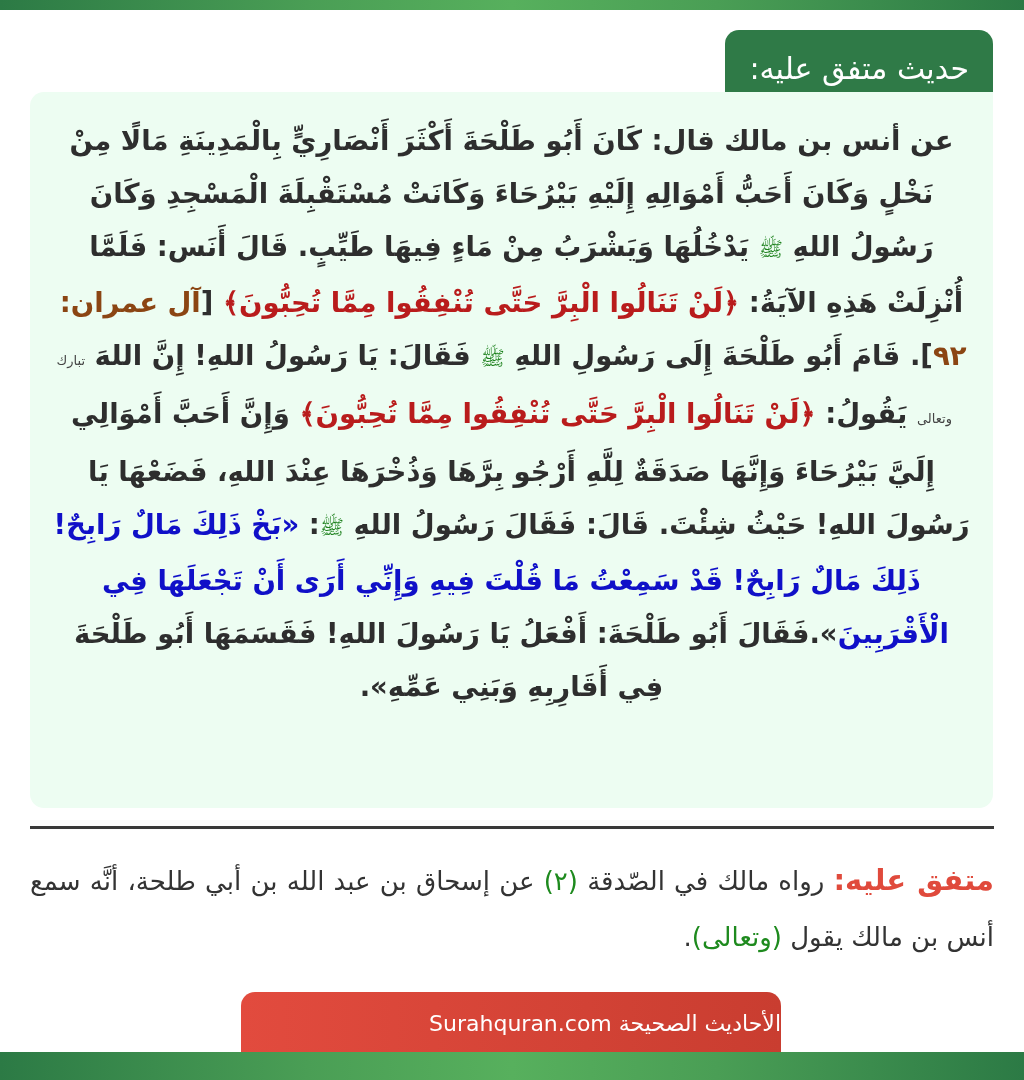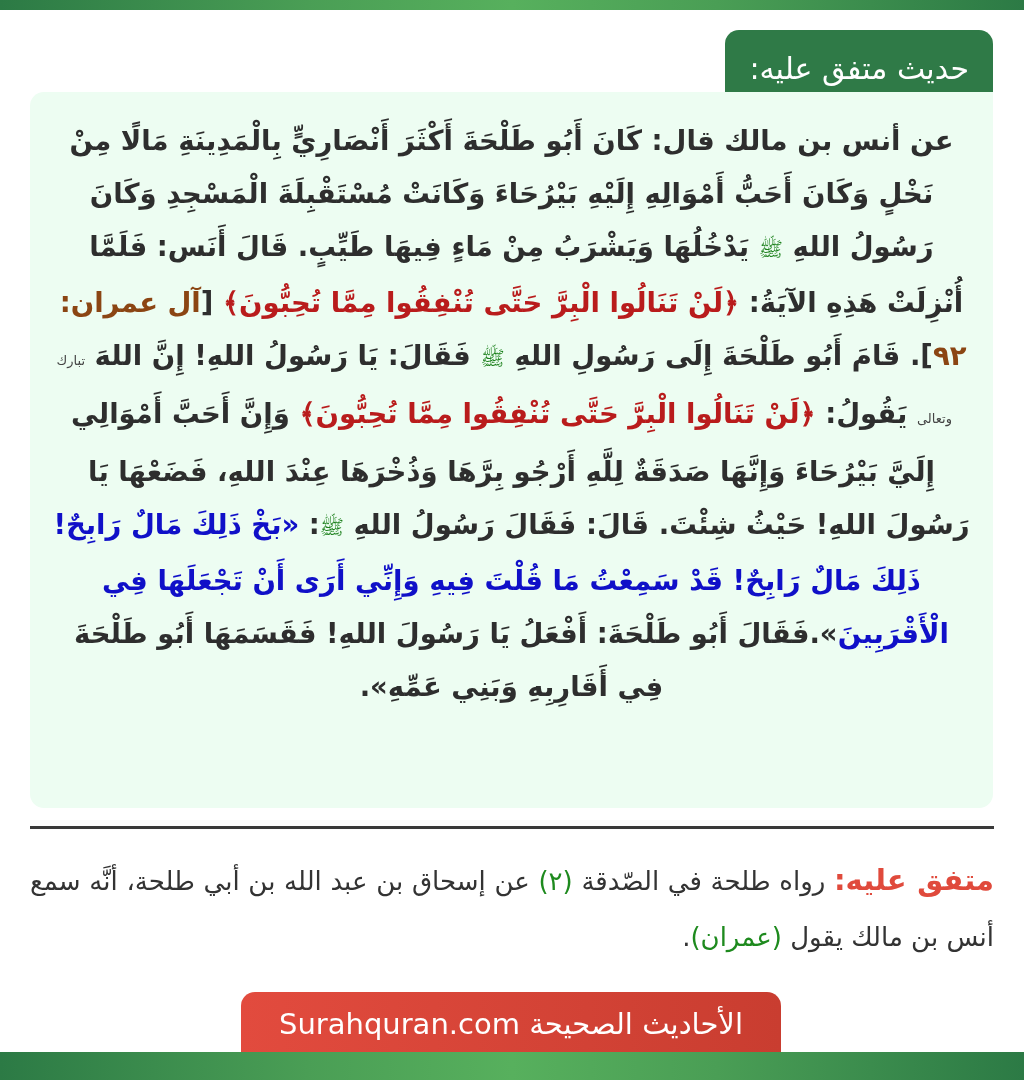--- a/index.html
+++ b/index.html
@@ -54,37 +54,37 @@
     direction:rtl; text-align:justify;
     font-size:26px; line-height:56px; color:#333333;
   }
   .source .lead { color:#e04a3c; font-weight:bold; font-size:29px; }
   .source .green { color:#1e8a1e; }
 
   .site-badge {
     position:absolute; left:241px; top:992px; width:540px; height:68px;
     border-radius:14px 14px 0 0;
     background:linear-gradient(90deg,#e24b3e 0%,#c93d30 100%);
-    color:#ffffff; text-align:center;
-    font-size:29px; line-height:64px;
+    color:#ffffff; 
+    font-size:22px; line-height:64px;
     direction:rtl;
   }
 </style>
 </head>
 <body>
 
 <div class="bar top-bar"></div>
 
 <div class="title-tab">حديث متفق عليه:</div>
 
 <div class="card">
   <p class="hadith" id="hadith-text"><span class="seg-text">عن أنس بن مالك قال: كَانَ أَبُو طَلْحَةَ أَكْثَرَ أَنْصَارِيٍّ بِالْمَدِينَةِ مَالًا مِنْ نَخْلٍ وَكَانَ أَحَبُّ أَمْوَالِهِ إِلَيْهِ بَيْرُحَاءَ وَكَانَتْ مُسْتَقْبِلَةَ الْمَسْجِدِ وَكَانَ رَسُولُ اللهِ </span><span class="seg-honor">ﷺ</span><span class="seg-text"> يَدْخُلُهَا وَيَشْرَبُ مِنْ مَاءٍ فِيهَا طَيِّبٍ. قَالَ أَنَس: فَلَمَّا أُنْزِلَتْ هَذِهِ الآيَةُ: </span><span class="seg-quran">﴿لَنْ تَنَالُوا الْبِرَّ حَتَّى تُنْفِقُوا مِمَّا تُحِبُّونَ﴾</span><span class="seg-text"> [</span><span class="seg-ref">آل عمران: ٩٢</span><span class="seg-text">]. قَامَ أَبُو طَلْحَةَ إِلَى رَسُولِ اللهِ </span><span class="seg-honor">ﷺ</span><span class="seg-text"> فَقَالَ: يَا رَسُولُ اللهِ! إِنَّ اللهَ </span><span class="seg-honor-god">تبارك وتعالى</span><span class="seg-text"> يَقُولُ: </span><span class="seg-quran">﴿لَنْ تَنَالُوا الْبِرَّ حَتَّى تُنْفِقُوا مِمَّا تُحِبُّونَ﴾</span><span class="seg-text"> وَإِنَّ أَحَبَّ أَمْوَالِي إِلَيَّ بَيْرُحَاءَ وَإِنَّهَا صَدَقَةٌ لِلَّهِ أَرْجُو بِرَّهَا وَذُخْرَهَا عِنْدَ اللهِ، فَضَعْهَا يَا رَسُولَ اللهِ! حَيْثُ شِئْتَ. قَالَ: فَقَالَ رَسُولُ اللهِ </span><span class="seg-honor">ﷺ</span><span class="seg-text">: </span><span class="seg-prophet">«بَخْ ذَلِكَ مَالٌ رَابِحٌ! ذَلِكَ مَالٌ رَابِحٌ! قَدْ سَمِعْتُ مَا قُلْتَ فِيهِ وَإِنِّي أَرَى أَنْ تَجْعَلَهَا فِي الْأَقْرَبِينَ</span><span class="seg-text">».فَقَالَ أَبُو طَلْحَةَ: أَفْعَلُ يَا رَسُولَ اللهِ! فَقَسَمَهَا أَبُو طَلْحَةَ فِي أَقَارِبِهِ وَبَنِي عَمِّهِ».</span></p>
 </div>
 
 <div class="divider"></div>
 
 <div class="source">
-  <span class="lead">متفق عليه:</span><span> رواه طلحة في الصّدقة </span><span class="green">(٢)</span><span> عن إسحاق بن عبد الله بن أبي طلحة، أنَّه سمع أنس بن مالك يقول </span><span class="green">(عمران)</span><span>.</span>
+  <span class="lead">متفق عليه:</span><span> رواه مالك في الصّدقة </span><span class="green">(٢)</span><span> عن إسحاق بن عبد الله بن أبي طلحة، أنَّه سمع أنس بن مالك يقول </span><span class="green">(وتعالى)</span><span>.</span>
 </div>
 
 <div class="site-badge">الأحاديث الصحيحة Surahquran.com</div>
 
 <div class="bar bottom-bar"></div>
 
 </body></html>

